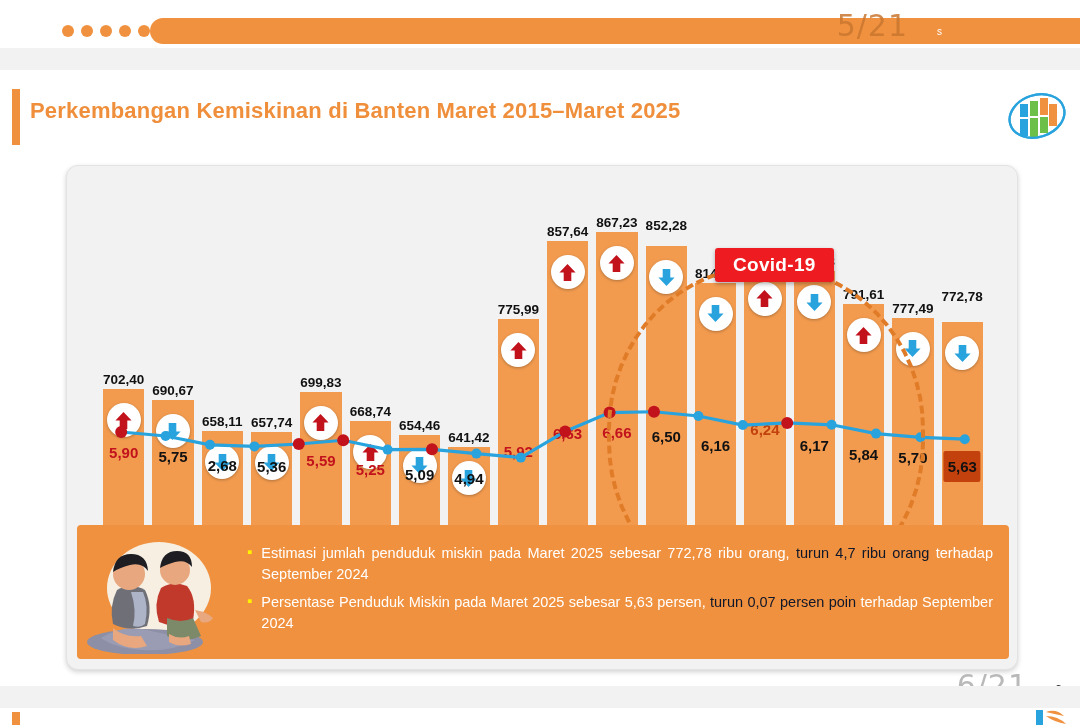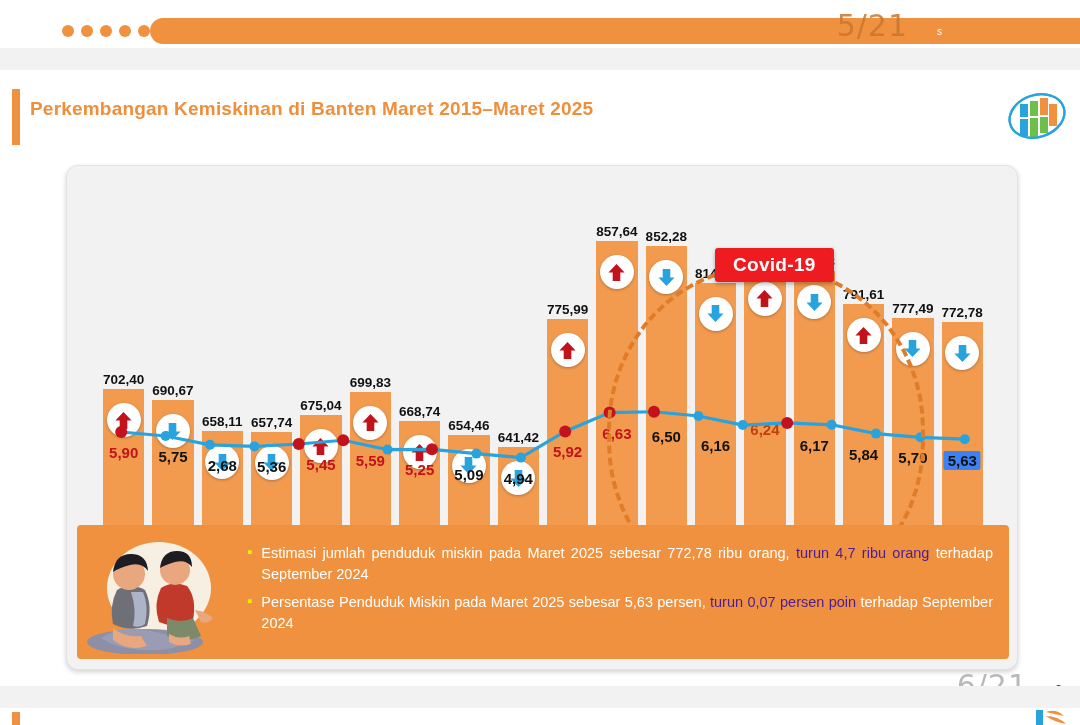--- a/index.html
+++ b/index.html
@@ -17,21 +17,21 @@
                     background:#f0913f; border-radius:13px 0 0 13px; }
   .top-strip .pageno { position:absolute; right:36px; top:8px; font-size:30px; color:#c9762f;
                        font-family:"DejaVu Sans", sans-serif; letter-spacing:1px; opacity:.85; }
   .top-strip .sidemark { position:absolute; right:2px; top:26px; font-size:10px; color:#ffffff; }
   .gap-band { position:absolute; left:0; top:48px; width:1080px; height:22px; background:#f2f2f2; }
 
   
   .slide { position:absolute; left:0; top:70px; width:1080px; height:612px; background:#ffffff; }
 
   .title-accent { position:absolute; left:12px; top:19px; width:8px; height:56px; background:#f0913f; }
-  .slide-title { position:absolute; left:30px; top:28px; font-size:19px; color:#ef8f3c;
+  .slide-title { position:absolute; left:30px; top:28px; font-size:22px; color:#ef8f3c;
                  font-weight:bold; letter-spacing:.2px; white-space:nowrap;
                  font-family:"Liberation Sans", sans-serif; }
 
   .bps-logo { position:absolute; right:12px; top:18px; width:62px; height:58px; }
 
   
   .card { position:absolute; left:66px; top:95px; width:952px; height:505px;
           background:#f2f2f2; border-radius:12px; box-shadow:0 2px 5px rgba(0,0,0,.18);
           border:1px solid #e3e3e3; }
 
@@ -41,21 +41,21 @@
   .bcol { flex:1 1 0; position:relative; height:100%; }
   .bar-val { position:absolute; left:50%; transform:translateX(-50%); bottom:100%;
              margin-bottom:3px; font-size:13.5px; font-weight:bold; color:#111; white-space:nowrap; }
   .bar-rect { position:absolute; left:4px; right:4px; bottom:0; background:#f29b4f; }
   .arrow-badge { position:absolute; left:50%; transform:translateX(-50%);
                  width:34px; height:34px; border-radius:50%; background:#ffffff;
                  box-shadow:0 1px 3px rgba(0,0,0,.28); display:flex; align-items:center; justify-content:center; }
   .arrow-badge svg { width:19px; height:19px; display:block; }
   .pct-val { position:absolute; left:50%; transform:translateX(-50%); font-size:15px;
              font-weight:bold; white-space:nowrap; }
-  .pct-val.hl { background:#3b82f6; padding:1px 4px; border-radius:2px; }
+  .pct-val.hl { background:#c2410c; padding:7px 4px; border-radius:2px; }
 
   
   .line-layer { position:absolute; left:32px; top:12px; width:888px; height:377px; pointer-events:none; }
 
   
   .xlabels { position:absolute; left:32px; top:393px; width:888px; display:flex; }
   .xlab { flex:1 1 0; text-align:center; font-size:12.5px; color:#1a1a1a; line-height:1.22; }
   .xticks { position:absolute; left:32px; top:383px; width:888px; height:8px; display:flex; }
   .xticks i { flex:1 1 0; border-left:1px solid #bdbdbd; height:8px; display:block; }
   .xticks i:last-child { border-right:1px solid #bdbdbd; }
@@ -68,21 +68,21 @@
                box-shadow:0 2px 4px rgba(0,0,0,.3); letter-spacing:.3px; }
 
   
   .note { position:absolute; left:10px; bottom:10px; width:932px; height:134px;
           background:#f0913f; border-radius:4px; display:flex; align-items:center; }
   .note-img { width:150px; height:124px; margin-left:6px; flex:none; position:relative; }
   .note-text { flex:1; padding:6px 16px 6px 14px; color:#ffffff; font-size:14.5px; line-height:1.45; }
   .note-li { display:flex; gap:9px; margin-bottom:7px; }
   .note-li .mk { color:#fff200; font-size:15px; line-height:1.2; }
   .note-li p { text-align:justify; }
-  .hlt { color:#4c1d95; }
+  .hlt { color:#0f172a; }
 
   
   .bot-strip { position:absolute; left:0; top:682px; width:1080px; height:43px; background:#ffffff; }
   .bot-strip .bar2 { position:absolute; left:0; top:4px; width:930px; height:20px; background:#f0913f;
                      border-radius:0 10px 10px 0; }
   .bot-strip .pageno2 { position:absolute; right:52px; top:-14px; font-size:30px; color:#b9b9b9;
                         font-family:"DejaVu Sans", sans-serif; letter-spacing:1px; }
   .bot-strip .slideno { position:absolute; right:18px; top:0px; font-size:13px; font-weight:bold; color:#333; }
   .bot-band { position:absolute; left:0; top:686px; width:1080px; height:22px; background:#f2f2f2; }
   .next-accent { position:absolute; left:12px; top:712px; width:8px; height:16px; background:#f0913f; }
@@ -161,30 +161,20 @@
           <div class="bar-rect" style="height: 123.207px; background: rgb(242, 155, 79);"></div>
           <div class="bar-val" style="bottom: 125.207px; margin-bottom: 0px;">657,74</div>
           <div class="arrow-badge" style="bottom: 75.2071px;">
             <svg viewBox="0 0 20 20">
               <path d="M10 19 L18.5 10 H14 V1 H6 V10 H1.5 Z" fill="#29a3dd"></path>
             </svg>
           </div>
           <div class="pct-val" style="color: rgb(17, 17, 17); top: 280.4px;">5,36</div>
         </div>
         <div class="bcol">
-          <div class="bar-rect" style="height: 139.705px; background: rgb(242, 155, 79);"></div>
-          <div class="bar-val" style="bottom: 141.705px; margin-bottom: 0px;">675,04</div>
-          <div class="arrow-badge" style="bottom: 91.7048px;">
-            <svg viewBox="0 0 20 20">
-              <path d="M10 1 L18.5 10 H14 V19 H6 V10 H1.5 Z" fill="#c2121c"></path>
-            </svg>
-          </div>
-          <div class="pct-val" style="color: rgb(194, 18, 28); top: 278px;">5,45</div>
-        </div>
-        <div class="bcol">
           <div class="bar-rect" style="height: 163.345px; background: rgb(242, 155, 79);"></div>
           <div class="bar-val" style="bottom: 165.345px; margin-bottom: 0px;">699,83</div>
           <div class="arrow-badge" style="bottom: 115.345px;">
             <svg viewBox="0 0 20 20">
               <path d="M10 1 L18.5 10 H14 V19 H6 V10 H1.5 Z" fill="#c2121c"></path>
             </svg>
           </div>
           <div class="pct-val" style="color: rgb(194, 18, 28); top: 274.267px;">5,59</div>
         </div>
         <div class="bcol">
@@ -231,22 +221,32 @@
           <div class="bar-rect" style="height: 313.836px; background: rgb(242, 155, 79);"></div>
           <div class="bar-val" style="bottom: 315.836px; margin-bottom: 0px;">857,64</div>
           <div class="arrow-badge" style="bottom: 265.836px;">
             <svg viewBox="0 0 20 20">
               <path d="M10 1 L18.5 10 H14 V19 H6 V10 H1.5 Z" fill="#c2121c"></path>
             </svg>
           </div>
           <div class="pct-val" style="color: rgb(194, 18, 28); top: 246.533px;">6,63</div>
         </div>
         <div class="bcol">
+          <div class="bar-rect" style="height: 322.982px; background: rgb(242, 155, 79);"></div>
+          <div class="bar-val" style="bottom: 324.982px; margin-bottom: 0px;">867,23</div>
+          <div class="arrow-badge" style="bottom: 274.982px;">
+            <svg viewBox="0 0 20 20">
+              <path d="M10 1 L18.5 10 H14 V19 H6 V10 H1.5 Z" fill="#c2121c"></path>
+            </svg>
+          </div>
+          <div class="pct-val" style="color: rgb(194, 18, 28); top: 245.733px;">6,66</div>
+        </div>
+        <div class="bcol">
           <div class="bar-rect" style="height: 308.725px; background: rgb(242, 155, 79);"></div>
-          <div class="bar-val" style="bottom: 310.725px; margin-bottom: 0px;">852,28</div>
+          <div class="bar-val" style="bottom: 310.725px; margin-bottom: 11px;">852,28</div>
           <div class="arrow-badge" style="bottom: 260.725px;">
             <svg viewBox="0 0 20 20">
               <path d="M10 19 L18.5 10 H14 V1 H6 V10 H1.5 Z" fill="#29a3dd"></path>
             </svg>
           </div>
           <div class="pct-val" style="color: rgb(17, 17, 17); top: 250px;">6,50</div>
         </div>
         <div class="bcol">
           <div class="bar-rect" style="height: 272.239px; background: rgb(242, 155, 79);"></div>
           <div class="bar-val" style="bottom: 274.239px; margin-bottom: 0px;">814,02</div>
@@ -292,21 +292,21 @@
           <div class="bar-val" style="bottom: 239.404px; margin-bottom: 0px;">777,49</div>
           <div class="arrow-badge" style="bottom: 189.404px;">
             <svg viewBox="0 0 20 20">
               <path d="M10 19 L18.5 10 H14 V1 H6 V10 H1.5 Z" fill="#29a3dd"></path>
             </svg>
           </div>
           <div class="pct-val" style="color: rgb(17, 17, 17); top: 271.333px;">5,70</div>
         </div>
         <div class="bcol">
           <div class="bar-rect" style="height: 232.912px; background: rgb(242, 155, 79);"></div>
-          <div class="bar-val" style="bottom: 234.912px; margin-bottom: 0px;">772,78</div>
+          <div class="bar-val" style="bottom: 234.912px; margin-bottom: 16px;">772,78</div>
           <div class="arrow-badge" style="bottom: 184.912px;">
             <svg viewBox="0 0 20 20">
               <path d="M10 19 L18.5 10 H14 V1 H6 V10 H1.5 Z" fill="#29a3dd"></path>
             </svg>
           </div>
           <div class="pct-val hl" style="color: rgb(17, 17, 17); top: 273.2px;">5,63</div>
         </div>
       </div>
 
     <svg class="line-layer" id="lineSvg" viewBox="0 0 888 377" preserveAspectRatio="none">

